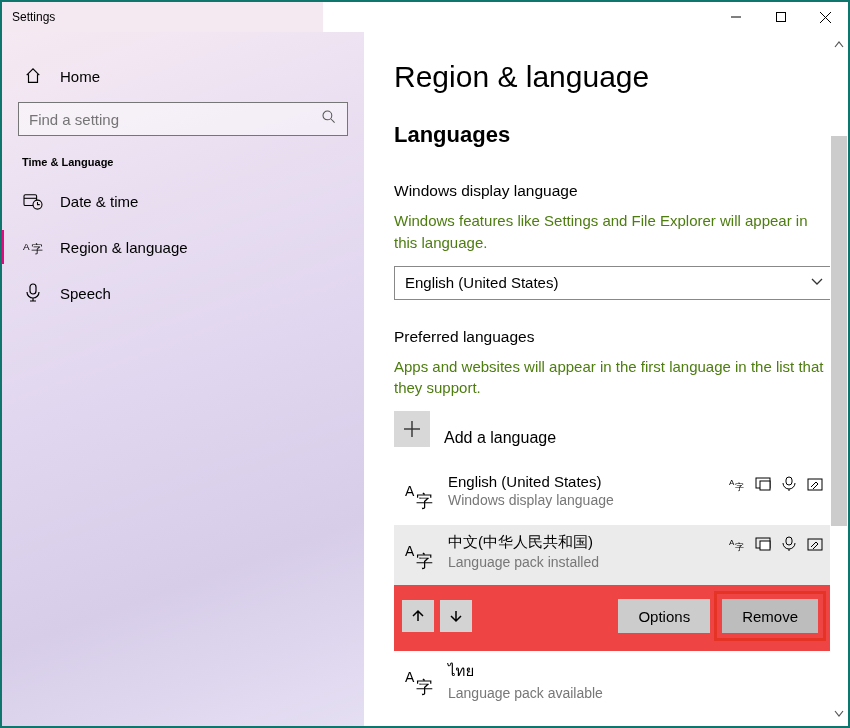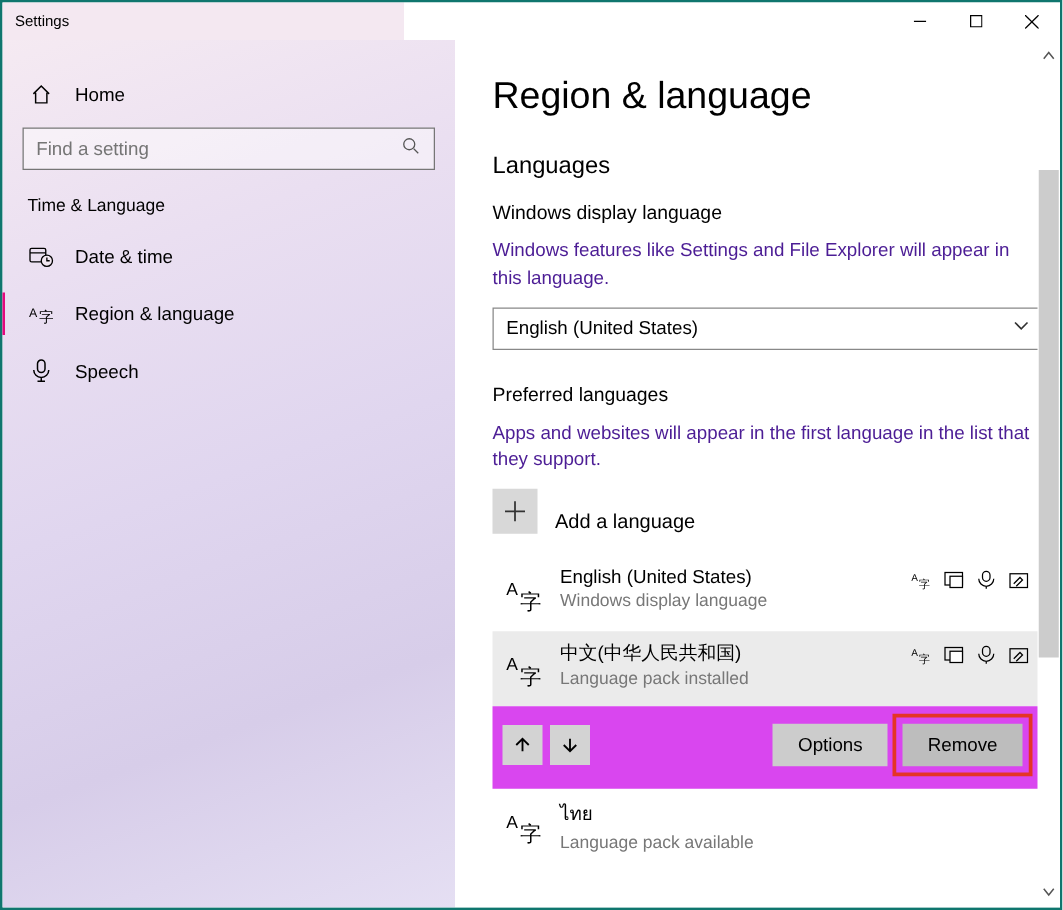--- a/index.html
+++ b/index.html
@@ -51,30 +51,30 @@
     width: 100%; height: 34px;
     border: 1px solid #767676;
     background: rgba(255,255,255,0.45);
     display:flex; align-items:center;
     padding: 0 10px;
   }
   .search-box input {
     border: none; background: transparent; outline: none;
     font-size: 15px; flex:1; color:#555;
   }
-  .category-label { font-weight: 400; font-size: 14px; padding: 8px 20px 10px 20px; }
+  .category-label { font-weight: 700; font-size: 11px; padding: 8px 20px 10px 20px; }
 
   .content {
     flex: 1; background: #fff; padding: 28px 14px 28px 30px;
     overflow-y: hidden; position: relative;
   }
   h1 { font-weight: 400; font-size: 30px; margin-bottom: 28px; }
-  h2 { font-weight: 400; font-size: 19px; margin-bottom: 18px; }
+  h2 { font-weight: 700; font-size: 22px; margin-bottom: 34px; }
   h3 { font-weight: 400; font-size: 15.5px; margin-bottom: 10px; color:#000; }
-  .desc { font-size: 15px; color: #4c1d95; margin-bottom: 12px; max-width: 440px; line-height:1.45; }
+  .desc { font-size: 15px; color: #4d7c0f; margin-bottom: 12px; max-width: 440px; line-height:1.45; }
   .dropdown {
     width: 440px; height: 34px; border: 1.5px solid #888;
     display:flex; align-items:center; justify-content:space-between;
     padding: 0 10px; font-size:15px; margin-bottom: 28px;
   }
   .add-lang { display:flex; align-items:flex-end; margin-bottom: 18px; }
   .add-btn { width:36px; height:36px; background:#d8d8d8; display:flex; align-items:center; justify-content:center; margin-right:14px; }
   .lang-row {
     width: 440px; min-height: 60px; padding: 8px 10px 8px 4px;
     display:flex; align-items:flex-start;
@@ -82,21 +82,21 @@
   .lang-row.selected { background:#ebebeb; }
   .lang-icon { width:36px; height:36px; margin: 4px 10px 0 4px; display:flex; align-items:center; justify-content:center; }
   .lang-text { flex:1; }
   .lang-name { font-size:15px; color:#000; }
   .lang-sub { font-size:14px; color:#777; margin-top:2px; }
   .lang-feats { display:flex; gap:8px; margin-top:2px; color:#333; }
   .lang-feats span { width:18px; height:18px; display:flex; align-items:center; justify-content:center; }
 
   .actions-row {
     width: 440px; display:flex; align-items:center;
-    background:#d946ef; padding: 6px 8px 10px 8px;
+    background:#ef4444; padding: 6px 8px 10px 8px;
   }
   .arrow-btn { width:32px; height:32px; background:#d3d3d3; margin-right:6px; display:flex; align-items:center; justify-content:center; }
   .spacer { flex:1; }
   .act-btn { height:34px; padding: 0 20px; background:#ccc; font-size:15px; display:flex; align-items:center; margin-left:8px; }
   .remove-wrap { border: 3px solid #e53426; padding: 5px; margin-left:4px; }
   .remove-wrap .act-btn { margin-left:0; background:#bdbdbd; }
 
   .scrollbar { position:absolute; right:0; top:4px; bottom:4px; width:18px; background:#fff; }
   .scroll-arrow { width:18px; height:18px; display:flex; align-items:center; justify-content:center; color:#555; position:absolute; left:0; }
   .scroll-arrow.up { top:0; } .scroll-arrow.down { bottom:0; }

